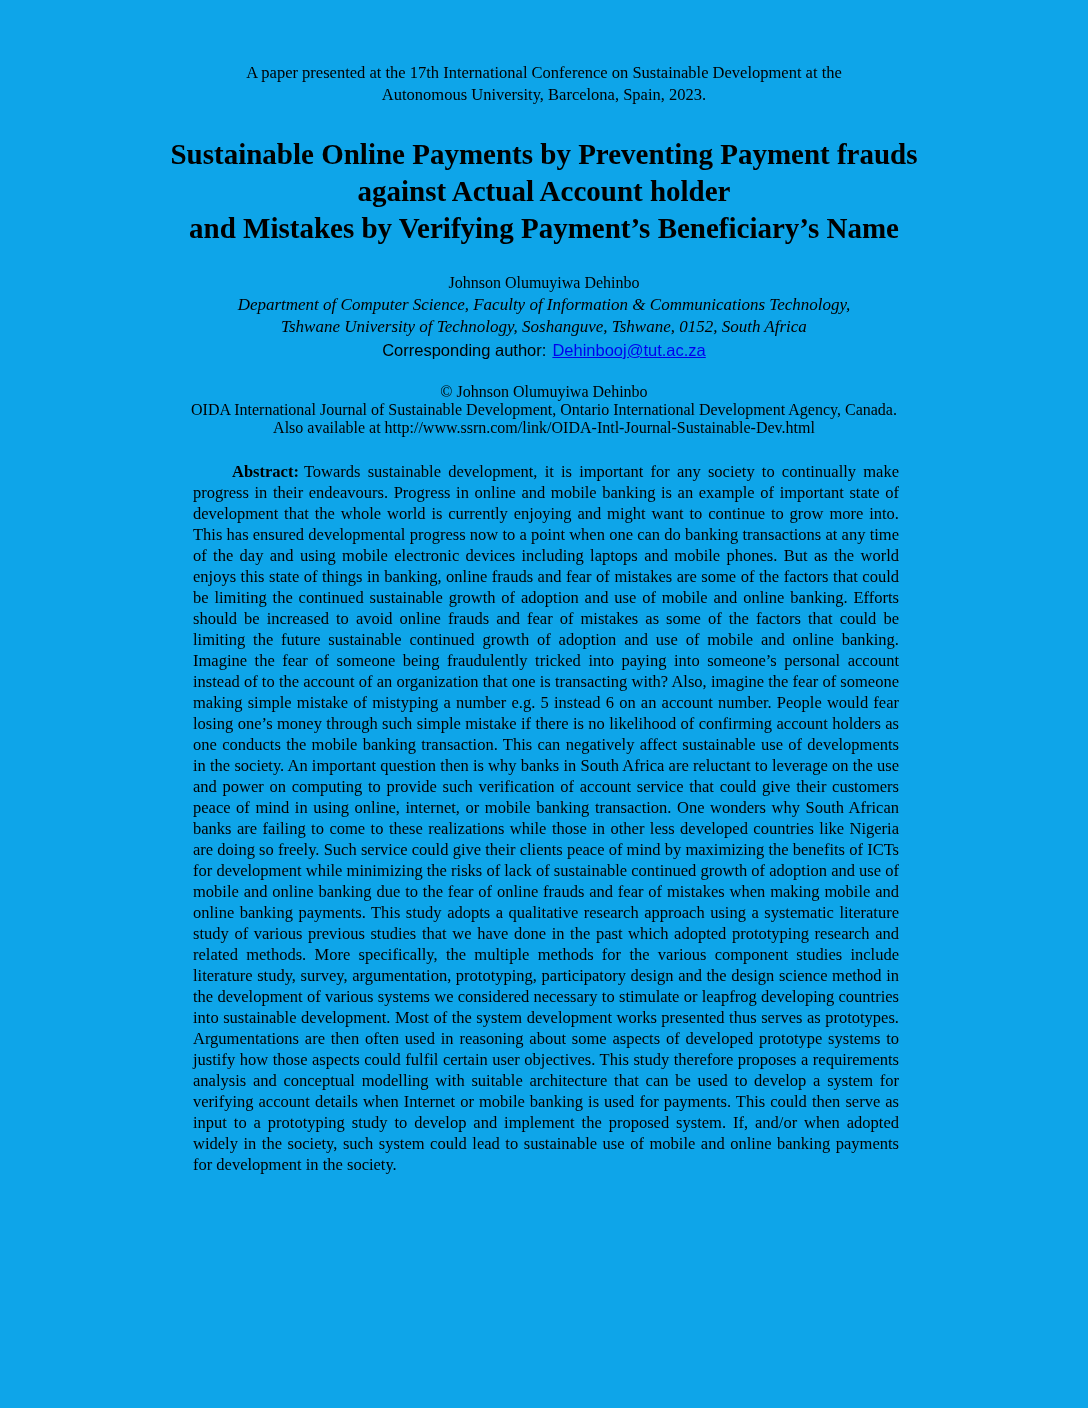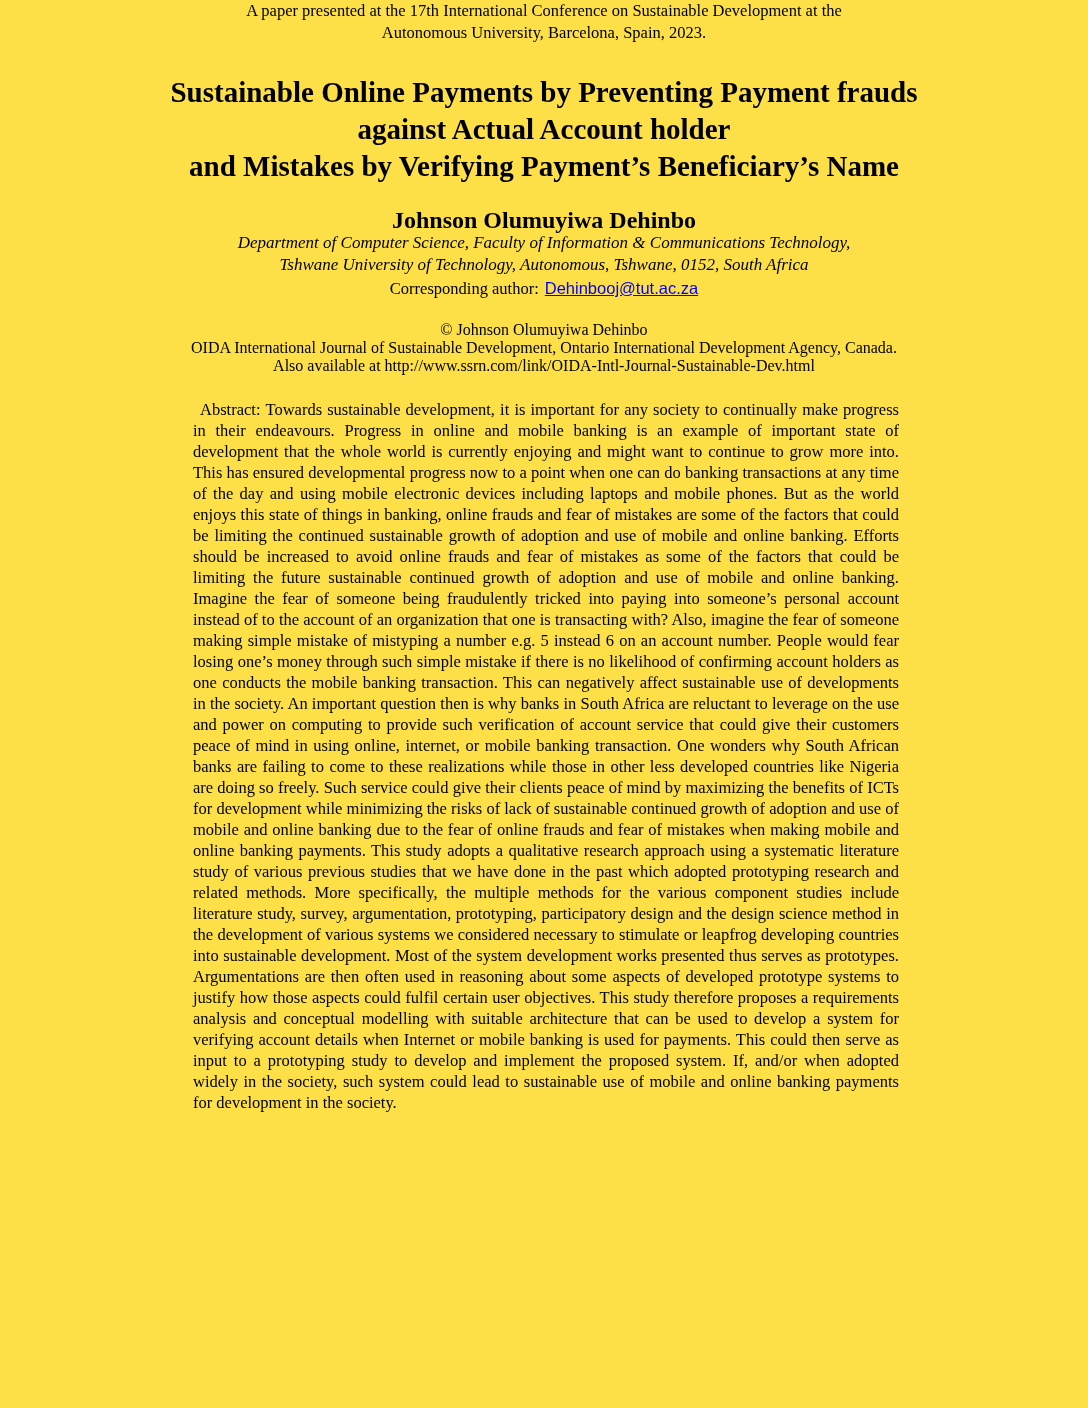--- a/index.html
+++ b/index.html
@@ -4,81 +4,83 @@
 <style>
   html, body {
     margin: 0;
     padding: 0;
     background: #ffffff;
   }
   .page {
     position: relative;
     width: 1088px;
     height: 1408px;
-    background: #fde047;
+    background: #0ea5e9;
     color: #000000;
     font-family: "Liberation Serif", serif;
     box-sizing: border-box;
+    padding-top: 62px;
     overflow: hidden;
   }
   .conf-note {
     text-align: center;
     font-size: 16.5px;
     line-height: 22px;
   }
   .title {
     margin: 30px 0 0 0;
     text-align: center;
     font-size: 29px;
     font-weight: bold;
     line-height: 37px;
   }
   .title .tline { display: block; white-space: nowrap; }
   .author-block {
     margin-top: 24px;
     text-align: center;
   }
   .author-name {
-    font-size: 24px;
-    font-weight: bold;
+    font-size: 16px;
+    font-weight: normal;
     line-height: 23px;
   }
   .affil {
     font-size: 17px;
     line-height: 22px;
     font-style: italic;
   }
   .corresponding {
     font-family: "Liberation Sans", sans-serif;
     font-size: 16.5px;
     line-height: 23px;
     margin-top: 1px;
   }
-  .corresponding .corr-label { margin-right: 6px; font-family: Liberation Serif, serif; }
+  .corresponding .corr-label { margin-right: 6px; }
   a.link {
     color: #0000EE;
   }
   .pub-block {
     margin-top: 21px;
     text-align: center;
     font-size: 16px;
     line-height: 18px;
   }
   .abstract {
     margin: 24px auto 0 auto;
     width: 706px;
     margin-left: 193px;
     text-align: justify;
     font-size: 16.5px;
     line-height: 21px;
     text-indent: 7px;
   }
   .abstract .abstract-label {
-    font-weight: normal;
+    font-weight: bold;
     margin-right: 5px;
+    margin-left: 32px;
   }
 </style>
 </head>
 <body>
 
 <div class="page">
 
   <div class="conf-note">
     <div>A paper presented at the 17th International Conference on Sustainable Development at the</div>
     <div>Autonomous University, Barcelona, Spain, 2023.</div>
@@ -86,21 +88,21 @@
 
   <h1 class="title">
     <span class="tline">Sustainable Online Payments by Preventing Payment frauds</span>
     <span class="tline">against Actual Account holder</span>
     <span class="tline">and Mistakes by Verifying Payment’s Beneficiary’s Name</span>
   </h1>
 
   <div class="author-block">
     <div class="author-name">Johnson Olumuyiwa Dehinbo</div>
     <div class="affil">Department of Computer Science, Faculty of Information &amp; Communications Technology,</div>
-    <div class="affil">Tshwane University of Technology, Autonomous, Tshwane, 0152, South Africa</div>
+    <div class="affil">Tshwane University of Technology, Soshanguve, Tshwane, 0152, South Africa</div>
     <div class="corresponding">
       <span class="corr-label">Corresponding author:</span><a href="#" class="link" style="color: rgb(0, 0, 238);">Dehinbooj@tut.ac.za</a>
     </div>
   </div>
 
   <div class="pub-block">
     <div>© Johnson Olumuyiwa Dehinbo</div>
     <div>OIDA International Journal of Sustainable Development, Ontario International Development Agency, Canada.</div>
     <div>Also available at http://www.ssrn.com/link/OIDA-Intl-Journal-Sustainable-Dev.html</div>
   </div>

